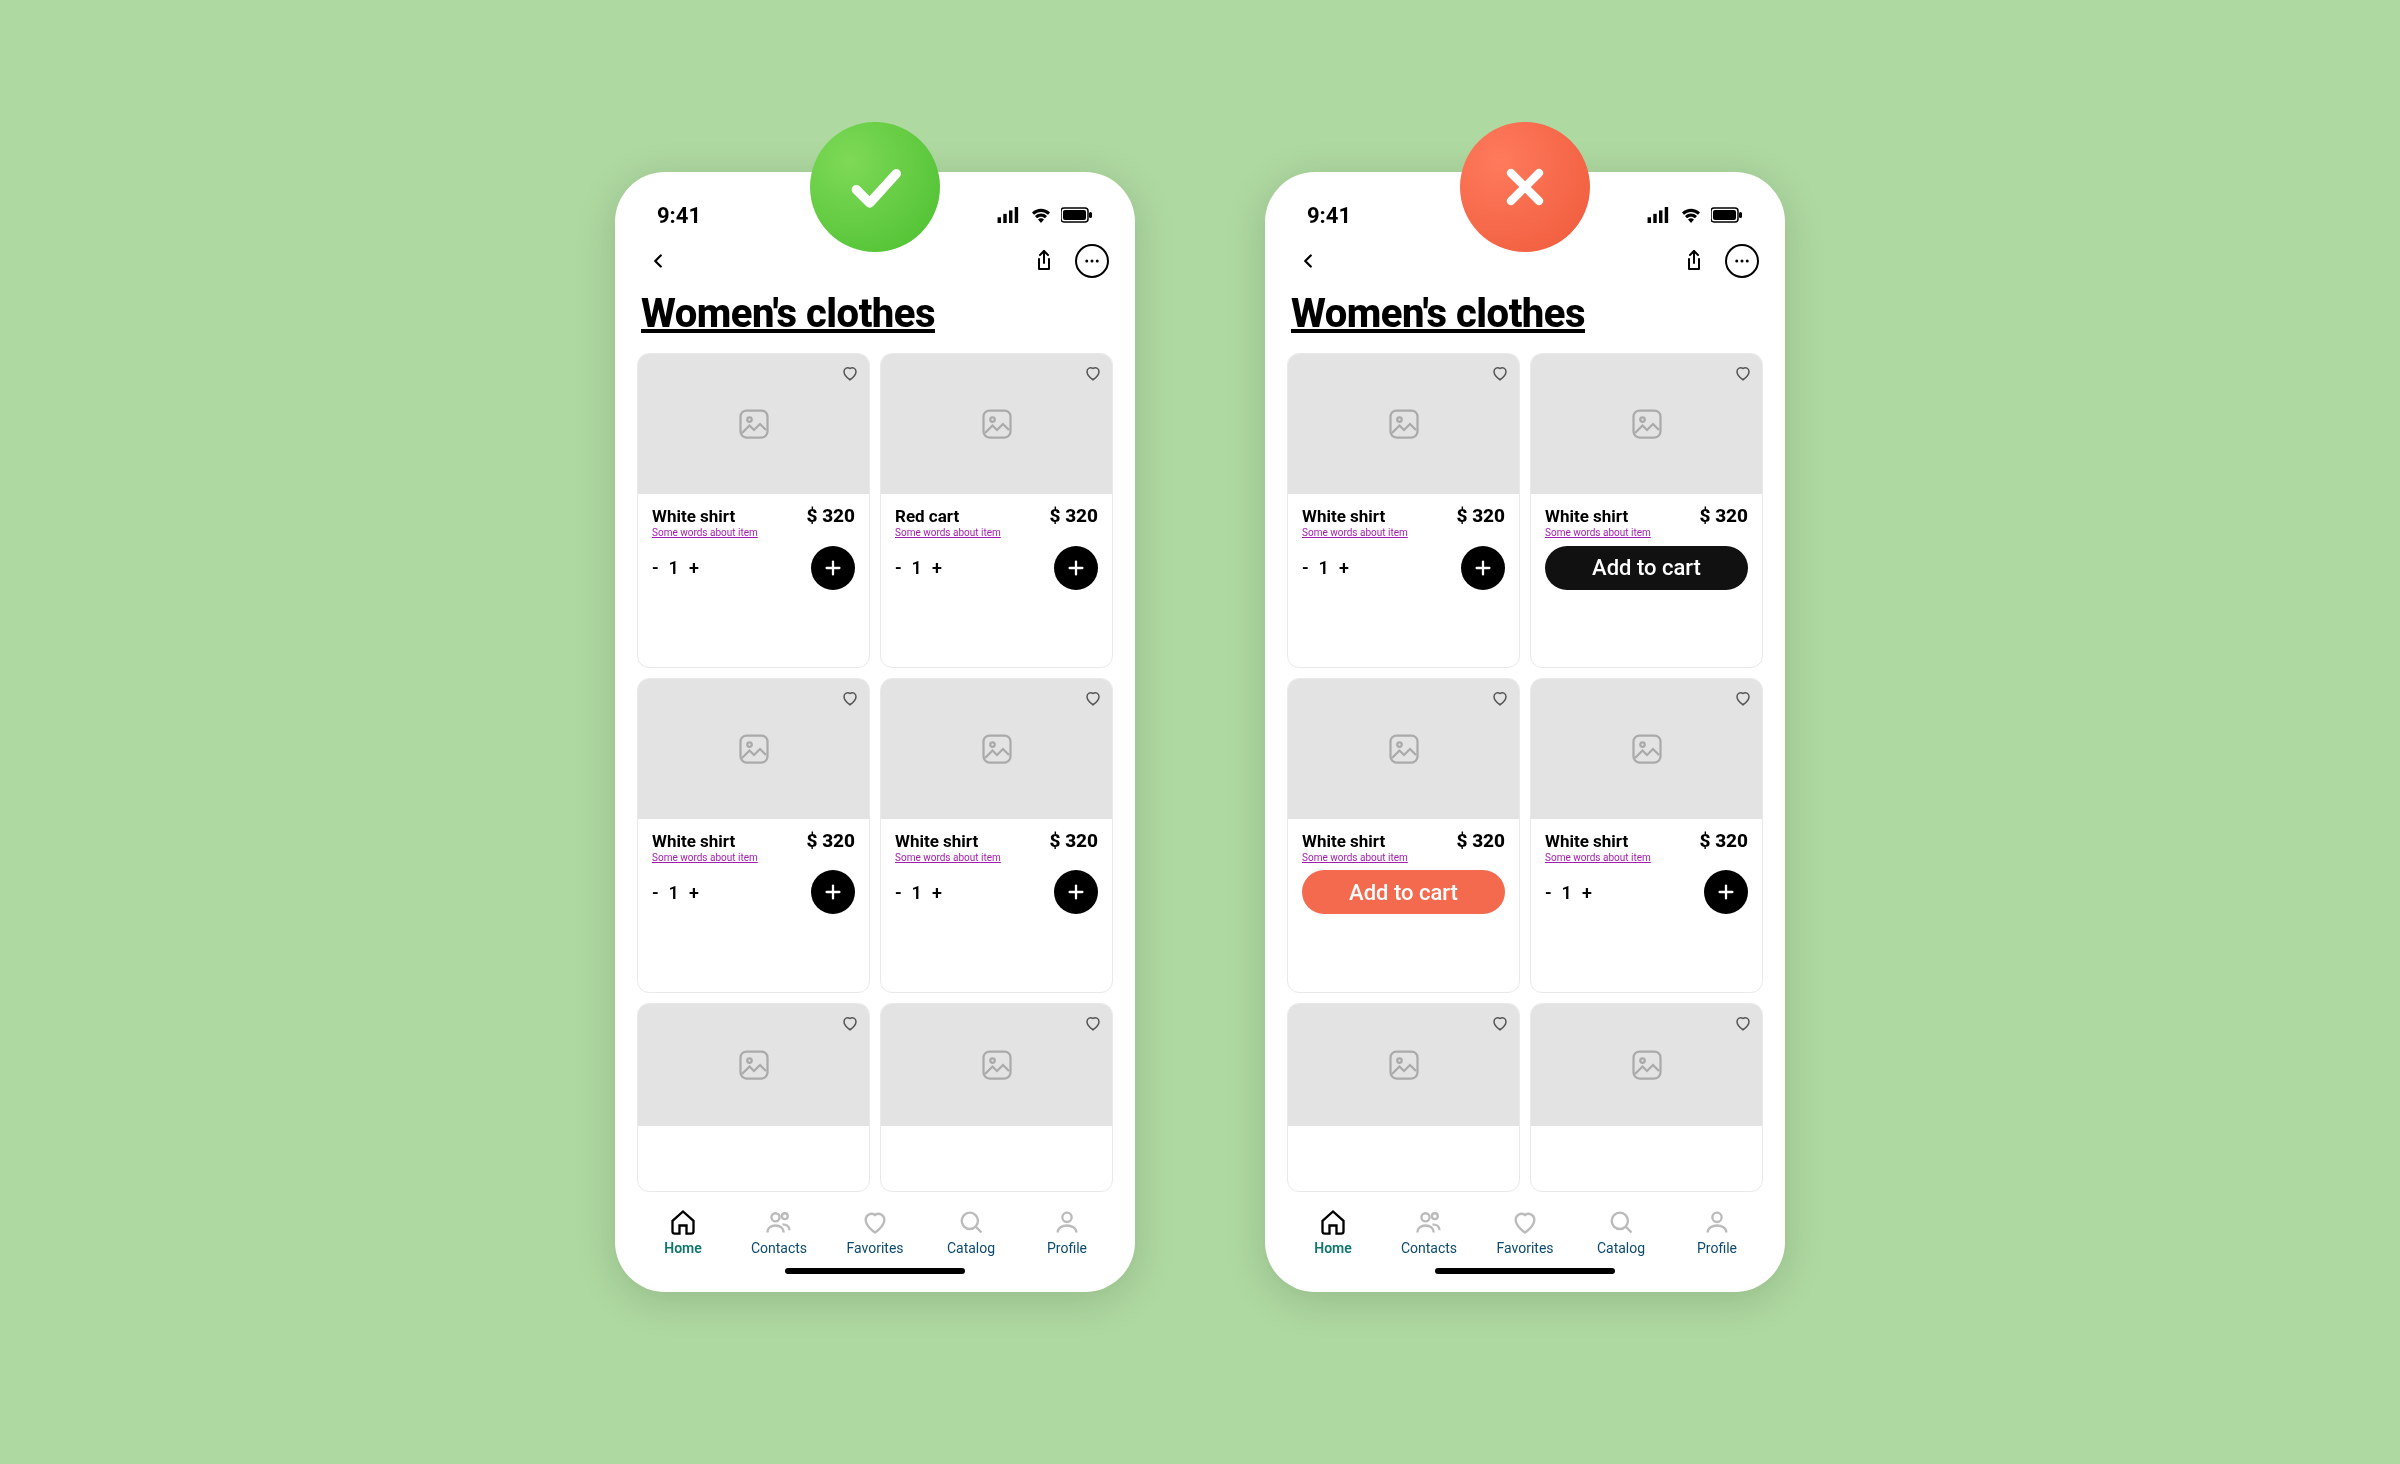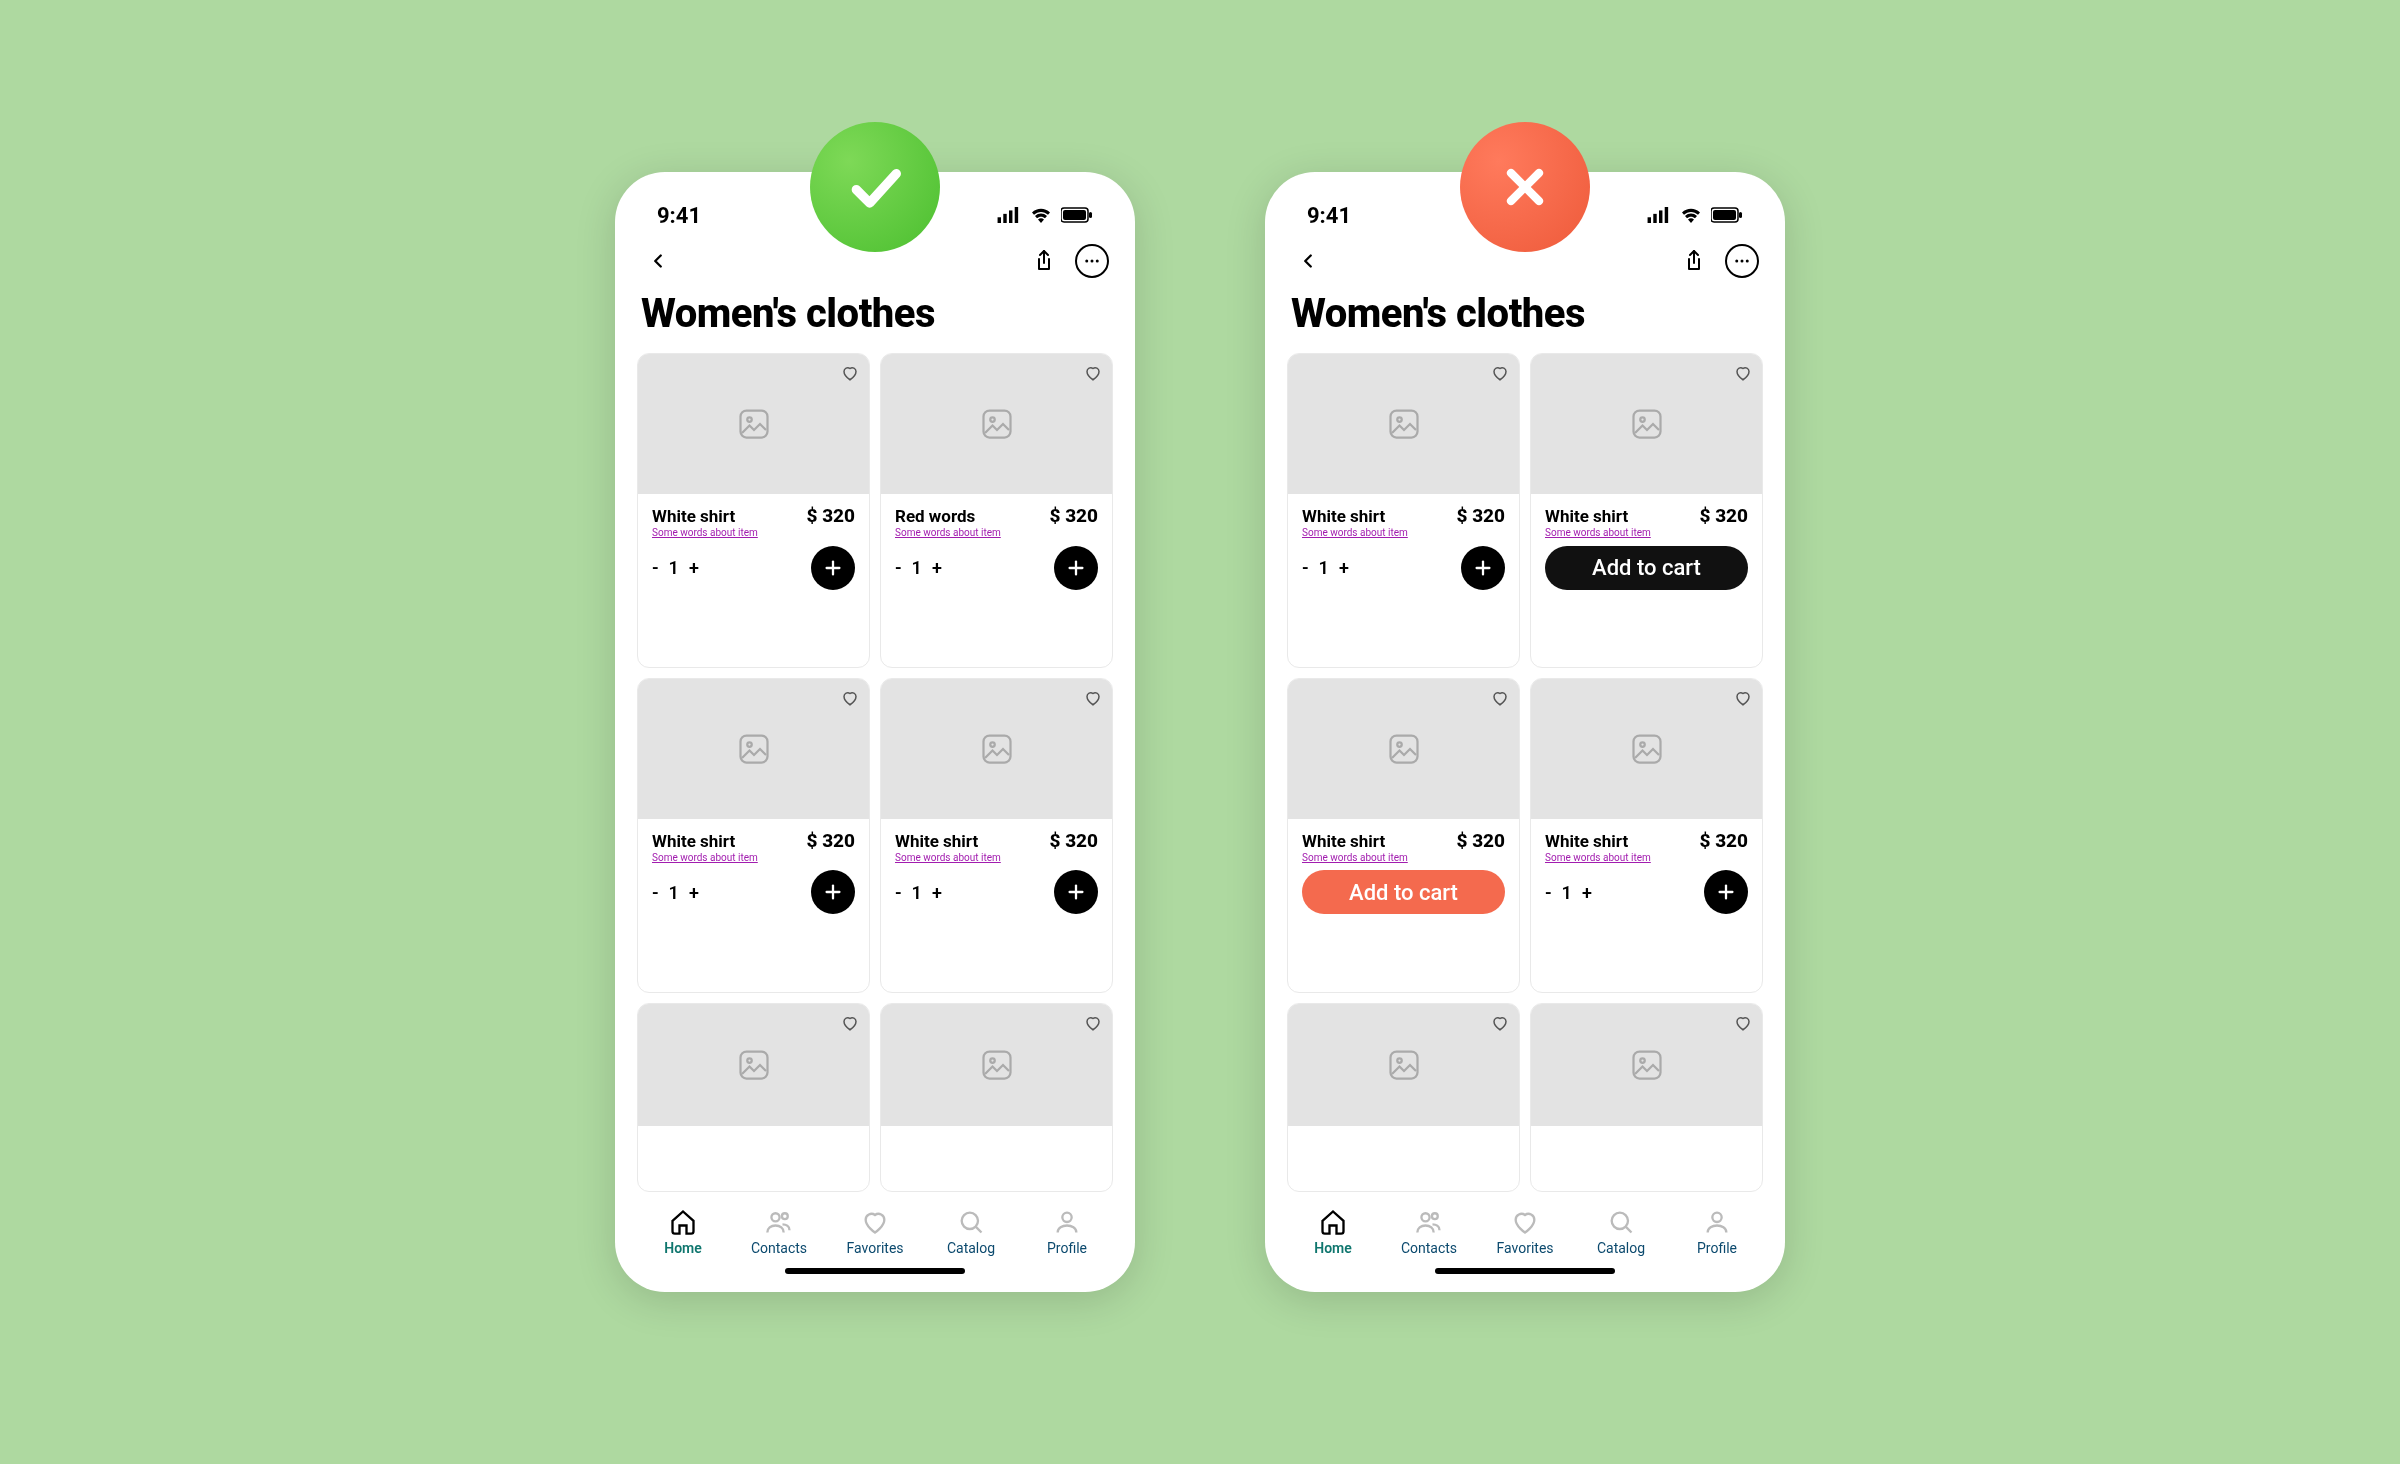--- a/index.html
+++ b/index.html
@@ -58,20 +58,21 @@
     padding: 14px 6px 8px 6px;
   }
   .topbar-right { display:flex; gap:14px; align-items:center;}
   .iconbtn { width:34px; height:34px; display:flex; align-items:center; justify-content:center; cursor:pointer; border-radius:50%; }
   .iconbtn.outline { border:2px solid #000; }
   h1.page-title {
     font-size: 40px;
     font-weight: 800;
     padding: 4px 6px 16px 6px;
     letter-spacing:-0.5px;
+    text-decoration:underline;
   }
   .grid {
     flex:1;
     display: grid;
     grid-template-columns: 1fr 1fr;
     gap: 10px;
     overflow: hidden;
     padding: 0 2px;
   }
   .card {
@@ -240,21 +241,21 @@
                 <path d="M12 21s-8-5.3-8-11a5 5 0 0 1 8-4 5 5 0 0 1 8 4c0 5.7-8 11-8 11z"></path>
               </svg></span>
           <svg width="36" height="36" viewBox="0 0 24 24" fill="none" stroke="#aaa" stroke-width="1.5">
               <rect x="3" y="3" width="18" height="18" rx="4"></rect>
               <circle cx="9" cy="9" r="1.5"></circle>
               <path d="M4 18l5-5 3 3 4-4 4 4"></path>
             </svg>
         </div>
         <div class="card-body">
           <div class="row-tp">
-              <span class="name">Red words</span>
+              <span class="name">Red cart</span>
               <span class="price">$ 320</span>
             </div>
           <div class="desc">Some words about item</div>
           <div class="row-act">
             <div class="stepper">
                 <span class="sbtn">-</span>
                 <span>1</span>
                 <span class="sbtn">+</span>
               </div>
             <div class="plusfab">

